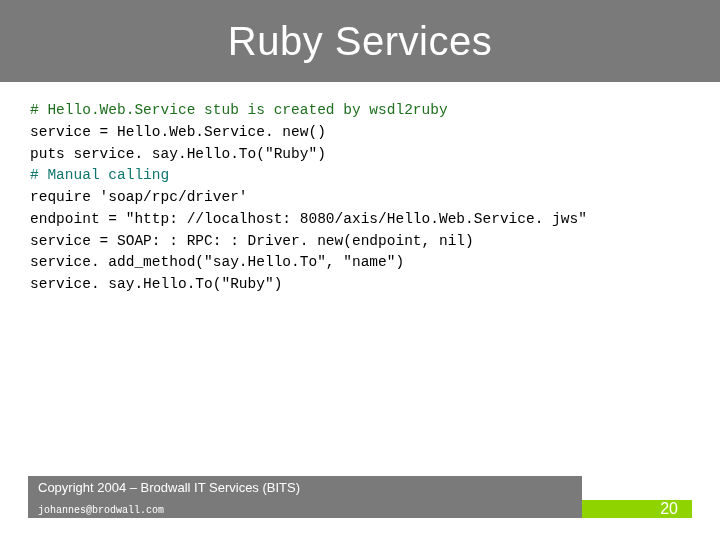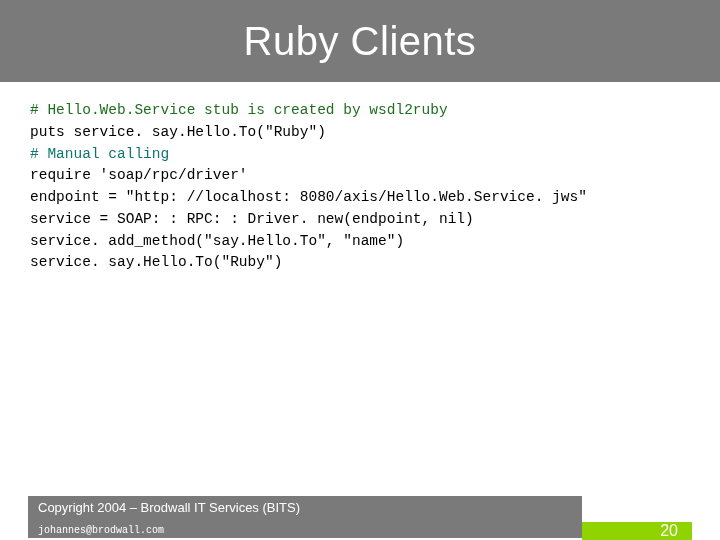--- a/index.html
+++ b/index.html
@@ -35,21 +35,21 @@
   .code-area .line { white-space: pre; }
   .comment { color: #1f6f1f; }
   .comment2 { color: #0f766e; }
   .footer {
     position: absolute;
     left: 28px;
     right: 28px;
     bottom: 22px;
     height: 22px;
     display: flex;
-    align-items: flex-start;
+    align-items: flex-end;
   }
   .footer-left {
     background: #7a7a7a;
     flex: 1;
     color: #fff;
     padding: 4px 10px 2px 10px;
     display: flex;
     flex-direction: column;
     justify-content: center;
   }
@@ -71,26 +71,27 @@
     justify-content: flex-end;
     padding-right: 14px;
     font-size: 16px;
     margin-top: 26px;
   }
 </style>
 </head>
 <body>
 
 <div class="title-bar">
-  <h1>Ruby Clients</h1>
+  <h1>Ruby Services</h1>
 </div>
 
 <div class="code-area">
   <div class="line comment"># Hello.Web.Service stub is created by wsdl2ruby</div>
   <div class="line"></div>
+  <div class="line">service = Hello.Web.Service. new()</div>
   <div class="line">puts service. say.Hello.To("Ruby")</div>
   <div class="line"></div>
   <div class="line"></div>
   <div class="line comment2"># Manual calling</div>
   <div class="line">require 'soap/rpc/driver'</div>
   <div class="line"></div>
   <div class="line">endpoint = "http: //localhost: 8080/axis/Hello.Web.Service. jws"</div>
   <div class="line">service = SOAP: : RPC: : Driver. new(endpoint, nil)</div>
   <div class="line">service. add_method("say.Hello.To", "name")</div>
   <div class="line">service. say.Hello.To("Ruby")</div>

